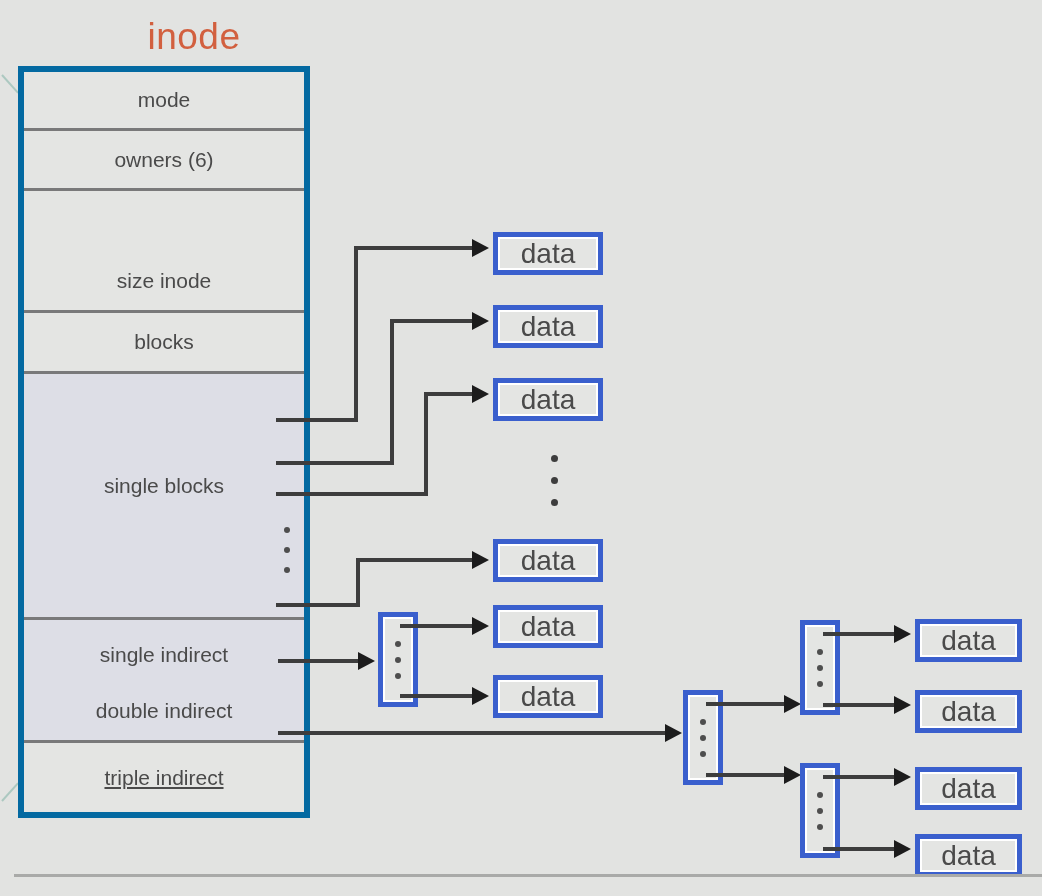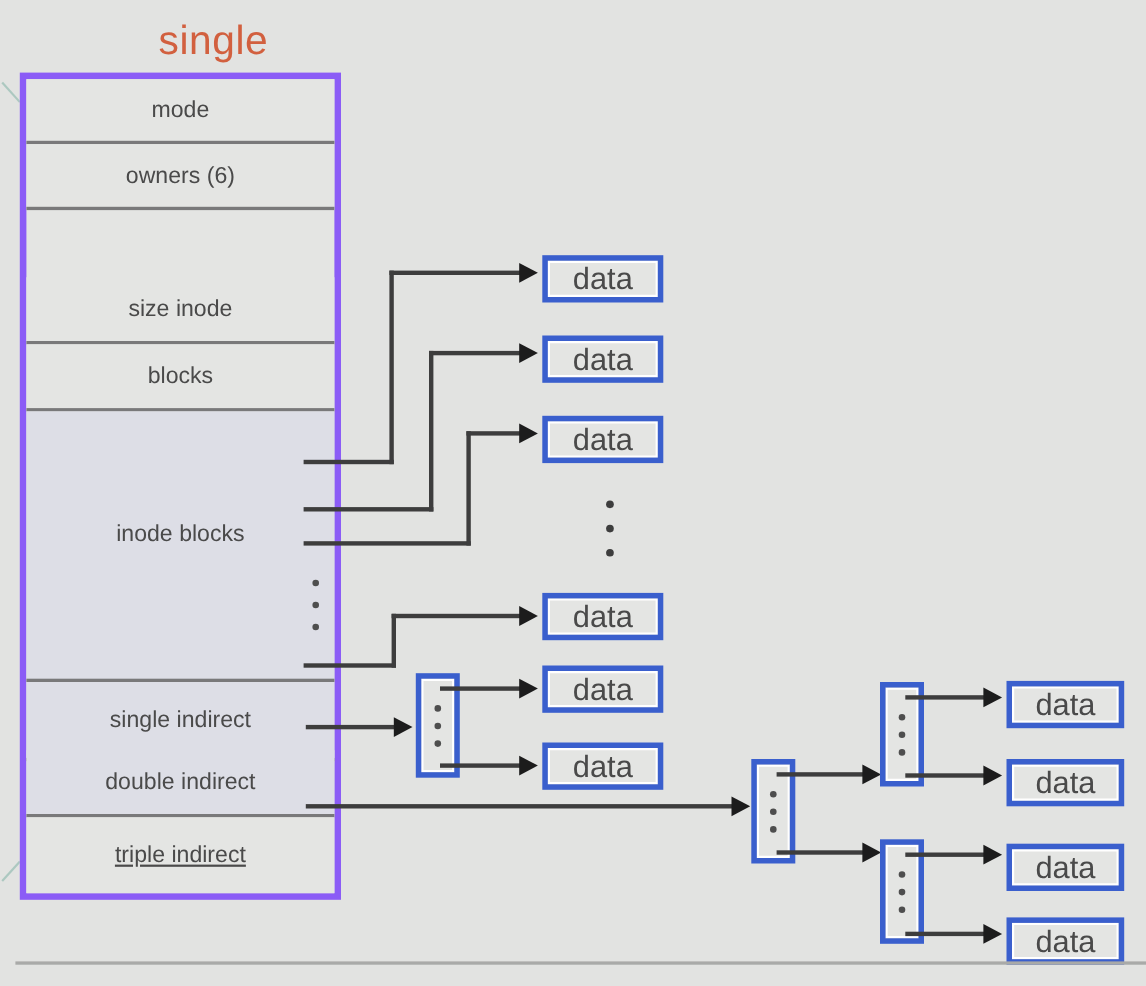--- a/index.html
+++ b/index.html
@@ -32,21 +32,21 @@
     white-space: nowrap;
   }
 
   
   #inode-box {
     position: absolute;
     left: 18px;
     top: 66px;
     width: 292px;
     height: 752px;
-    border: 6px solid #8b5cf6;
+    border: 6px solid #0369a1;
     box-sizing: border-box;
     background: #e4e5e3;
   }
   .inode-row {
     position: absolute;
     left: 0;
     width: 100%;
     box-sizing: border-box;
     border-bottom: 3px solid #79797a;
     color: #4a4a4a;
@@ -185,21 +185,21 @@
   }
 </style>
 </head>
 <body>
 
 <div id="stage">
 
   <div class="teal-stroke" style="left:2px; top:74px; width:24px; height:2px; transform:rotate(48deg); transform-origin:left center;"></div>
   <div class="teal-stroke" style="left:2px; top:800px; width:24px; height:2px; transform:rotate(-48deg); transform-origin:left center;"></div>
 
-  <div id="inode-title">single</div>
+  <div id="inode-title">inode</div>
 
   <div id="inode-box">
 
     <div class="inode-row" style="top:0px; height:59px;">
       <span class="rowlabel">mode</span>
     </div>
 
     <div class="inode-row" style="top:59px; height:60px;">
       <span class="rowlabel">owners (6)</span>
     </div>
@@ -207,21 +207,21 @@
 
     <div class="inode-row" style="top:180px; height:61px;">
       <span class="rowlabel">size inode</span>
     </div>
 
     <div class="inode-row" style="top:241px; height:61px;">
       <span class="rowlabel">blocks</span>
     </div>
 
     <div class="inode-row tinted" id="row-direct" style="top:302px; height:246px;">
-      <span class="rowlabel">inode blocks</span>
+      <span class="rowlabel">single blocks</span>
       <span class="vdots-direct">
         <i></i>
           <i></i>
           <i></i>
       </span>
     </div>
 
     <div class="inode-row tinted" style="top:548px; height:72px;">
       <span class="rowlabel">single indirect</span>
     </div>

